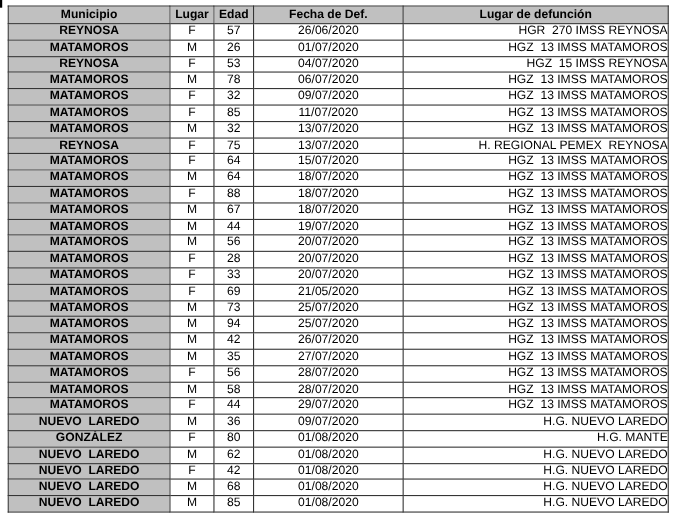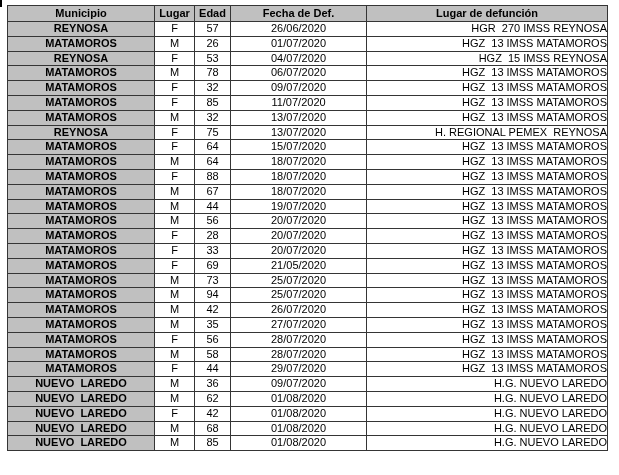--- a/index.html
+++ b/index.html
@@ -247,20 +247,27 @@
         <td class="col-lugar">HGZ  13 IMSS MATAMOROS</td>
       </tr>
       <tr>
         <td class="col-municipio">NUEVO  LAREDO</td>
         <td class="col-sexo">M</td>
         <td class="col-edad">36</td>
         <td class="col-fecha">09/07/2020</td>
         <td class="col-lugar">H.G. NUEVO LAREDO</td>
       </tr>
       <tr>
+        <td class="col-municipio">GONZÁLEZ</td>
+        <td class="col-sexo">F</td>
+        <td class="col-edad">80</td>
+        <td class="col-fecha">01/08/2020</td>
+        <td class="col-lugar">H.G. MANTE</td>
+      </tr>
+      <tr>
         <td class="col-municipio">NUEVO  LAREDO</td>
         <td class="col-sexo">M</td>
         <td class="col-edad">62</td>
         <td class="col-fecha">01/08/2020</td>
         <td class="col-lugar">H.G. NUEVO LAREDO</td>
       </tr>
       <tr>
         <td class="col-municipio">NUEVO  LAREDO</td>
         <td class="col-sexo">F</td>
         <td class="col-edad">42</td>

